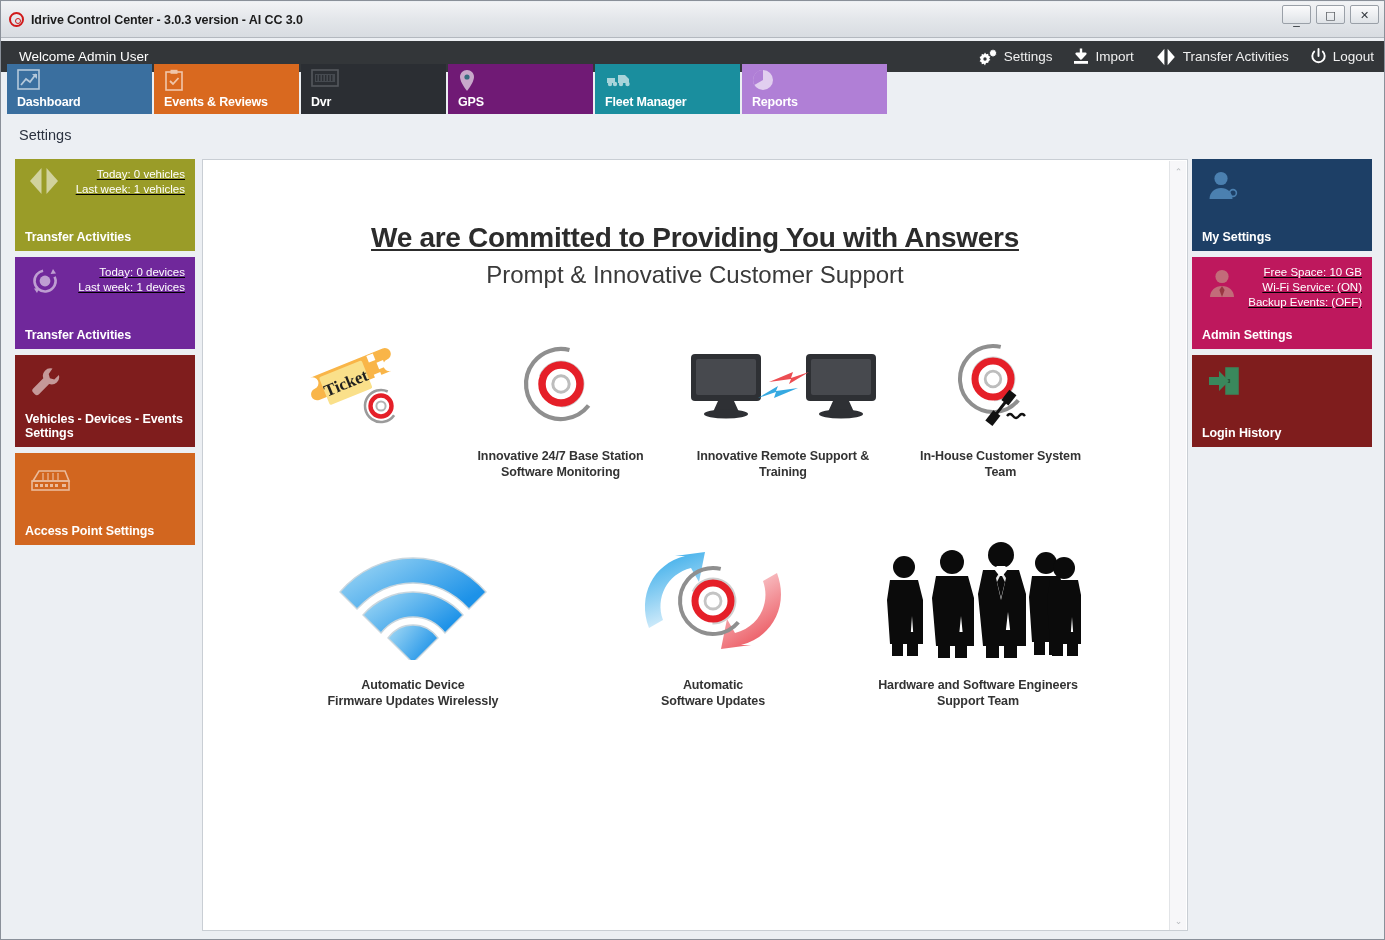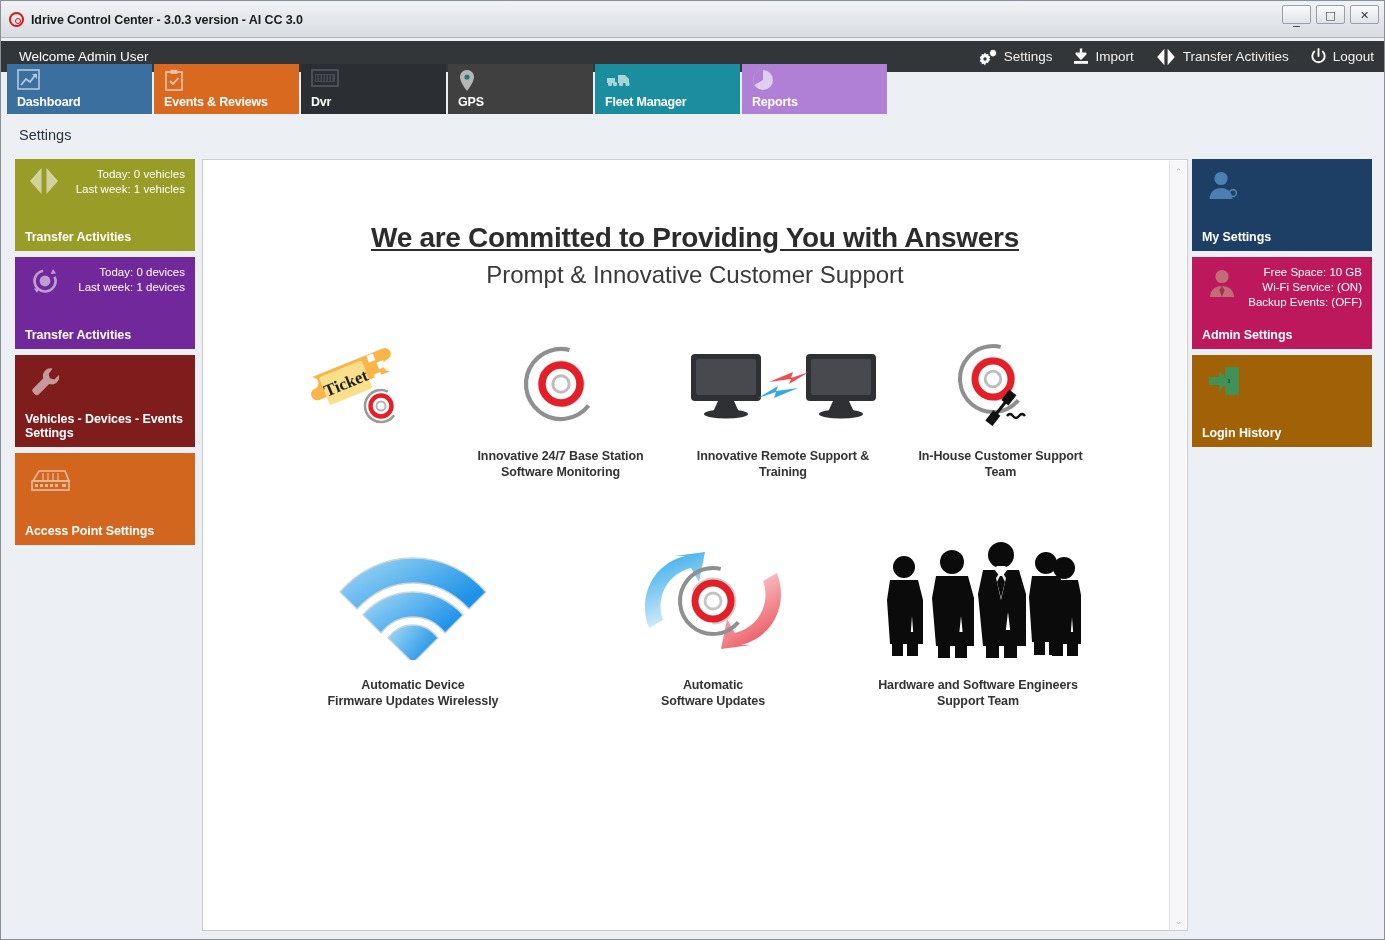--- a/index.html
+++ b/index.html
@@ -171,20 +171,21 @@
     width: 180px;
   }
   .tile {
     position: relative;
     box-sizing: border-box;
     margin-bottom: 6px;
     padding: 8px 10px 8px 10px;
     min-height: 90px;
     cursor: pointer;
     overflow: hidden;
+    text-decoration: underline;
   }
   .tile .tile-stats {
     text-align: right;
     color: #ffffff;
     font-size: 11.5px;
     line-height: 15px;
     position: relative;
     z-index: 2;
   }
   .tile .tile-title {
@@ -391,21 +392,21 @@
             <rect x="11" y="6" width="1.4" height="6"></rect>
             <rect x="14" y="6" width="1.4" height="6"></rect>
             <rect x="17" y="6" width="1.4" height="6"></rect>
             <rect x="20" y="6" width="1.4" height="6"></rect>
           </g>
         </svg>
       </span>
       <span class="tab-label">Dvr</span>
     </div>
 
-    <div class="tab" style="background:#404040">
+    <div class="tab" style="background:#701a75">
       <span class="tab-icon">
         <svg width="18" height="24" viewBox="0 0 18 24">
           <path d="M9 1C5.1 1 2 4.1 2 8c0 5.2 7 14 7 14s7-8.8 7-14c0-3.9-3.1-7-7-7z" fill="#ffffff"></path>
           <circle cx="9" cy="8" r="2.6" fill="#16a085"></circle>
         </svg>
       </span>
       <span class="tab-label">GPS</span>
     </div>
 
     <div class="tab" style="background:#1a8e9e">
@@ -522,21 +523,21 @@
         </svg>
       </span>
       <div class="tile-stats">
         <div>Free Space:  10 GB</div>
         <div>Wi-Fi Service: (ON)</div>
         <div>Backup Events: (OFF)</div>
       </div>
       <div class="tile-title">Admin Settings</div>
     </div>
 
-    <div class="tile" style="background:#a16207;min-height:92px;">
+    <div class="tile" style="background:#7f1d1d;min-height:92px;">
       <span class="tile-icon" style="left:14px;top:10px;opacity:0.85;">
         <svg width="36" height="32" viewBox="0 0 36 32">
           <path d="M20 3h12v26H20z" fill="#2e9b67"></path>
           <path d="M20 3h12v26H20z" fill="none" stroke="#2e9b67" stroke-width="1.5"></path>
           <rect x="21.5" y="14" width="2.6" height="4" fill="#1c6140"></rect>
           <path d="M3 12h10V6l10 10-10 10v-6H3z" fill="#2e9b67"></path>
         </svg>
       </span>
       <div class="tile-title">Login History</div>
     </div>
@@ -625,21 +626,21 @@
               <circle cx="42" cy="40" r="18" fill="none" stroke="#e51f28" stroke-width="7"></circle>
               <circle cx="42" cy="40" r="7.8" fill="none" stroke="#bdbdbd" stroke-width="2.8"></circle>
               <g transform="translate(58,48) rotate(38)">
                 <path d="M2 2h9v13H2z" fill="#111111"></path>
                 <path d="M2 28h9v13H2z" fill="#111111"></path>
                 <path d="M5 14h3v15H5z" fill="#111111"></path>
               </g>
               <path d="M56 77q3-4 6 0t6 0 6 0" stroke="#111111" stroke-width="2.4" fill="none"></path>
             </svg>
           </div>
-          <div class="flabel" style="white-space:pre-line;">In-House Customer Support
+          <div class="flabel" style="white-space:pre-line;">In-House Customer System
 Team</div>
         </div>
 
       </div>
 
       <div class="frow frow2">
 
         <div class="fitem" style="width:300px;">
           <div class="fart">
             <svg width="155" height="120" viewBox="0 0 155 120">

